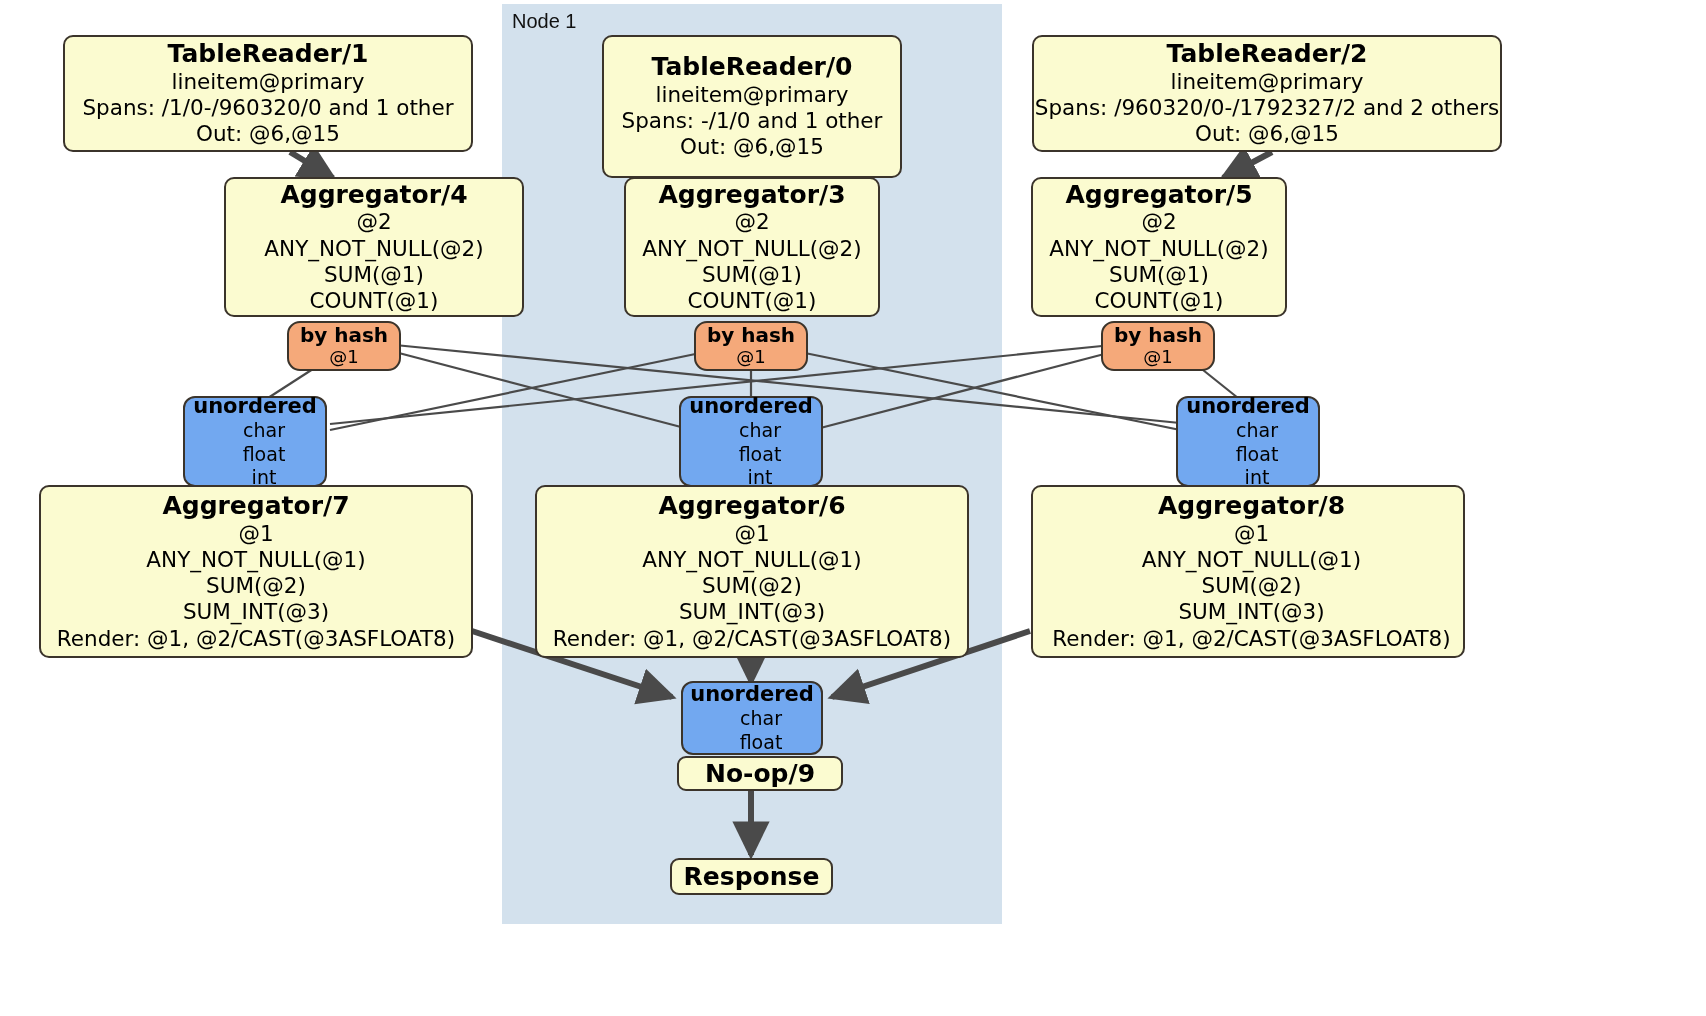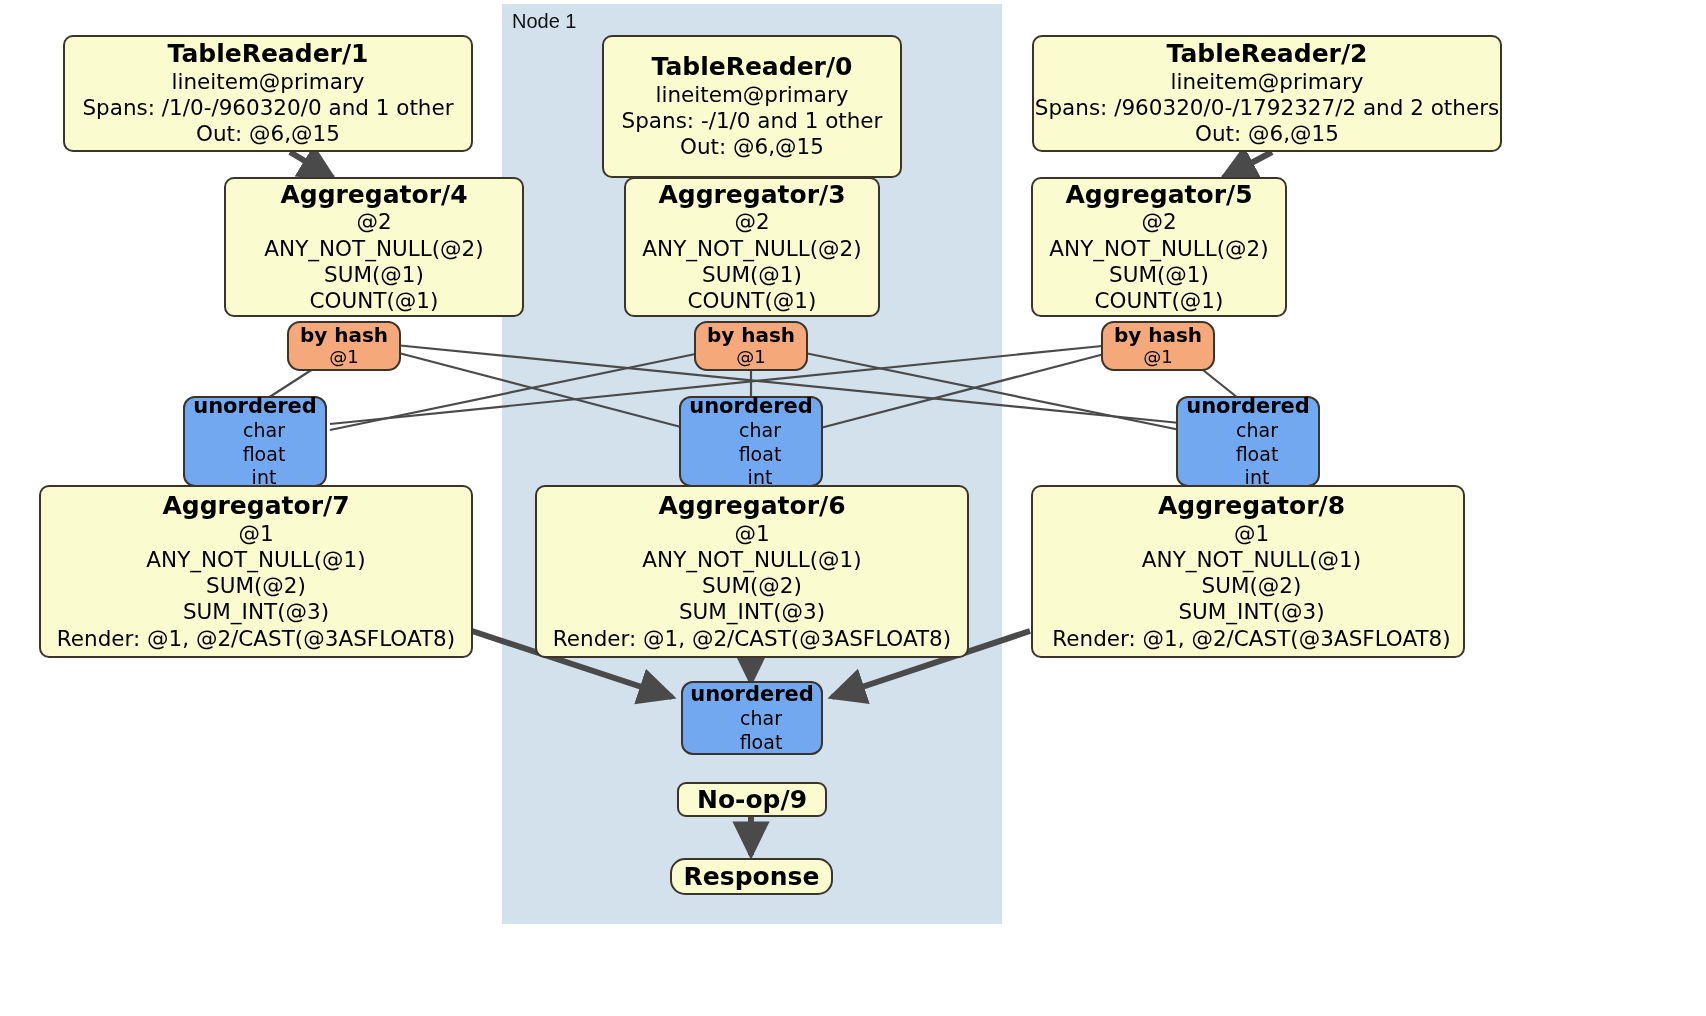--- a/index.html
+++ b/index.html
@@ -194,21 +194,21 @@
     <div class="ln">SUM_INT(@3)</div>
     <div class="ln">Render: @1, @2/CAST(@3ASFLOAT8)</div>
   </div>
 
   <div class="ordbox" style="left:681px;top:681px;width:142px;height:74px;">
     <div class="ttl">unordered</div>
     <div class="ln">char</div>
     <div class="ln">float</div>
   </div>
 
-  <div class="smallbox" style="left:677px;top:756px;width:150px;height:35px;margin-top:26px;">
+  <div class="smallbox" style="left:677px;top:756px;width:166px;height:35px;">
     <span>No-op/9</span>
   </div>
 
-  <div class="smallbox" style="left:670px;top:858px;width:163px;height:37px;border-radius:15px;">
+  <div class="smallbox" style="left:670px;top:858px;width:163px;height:37px;">
     <span>Response</span>
   </div>
 
 </div>
 
 </body></html>

